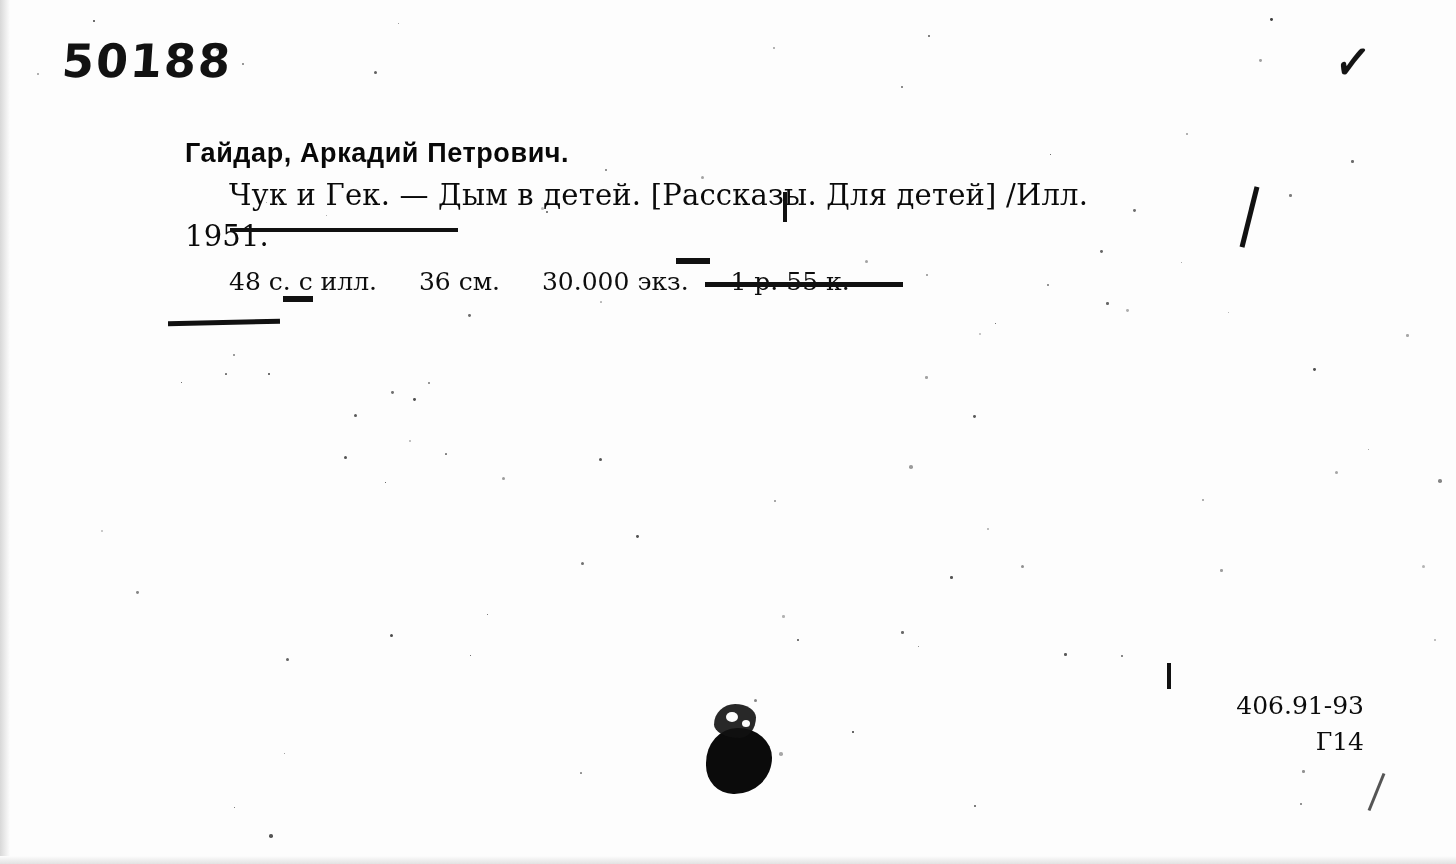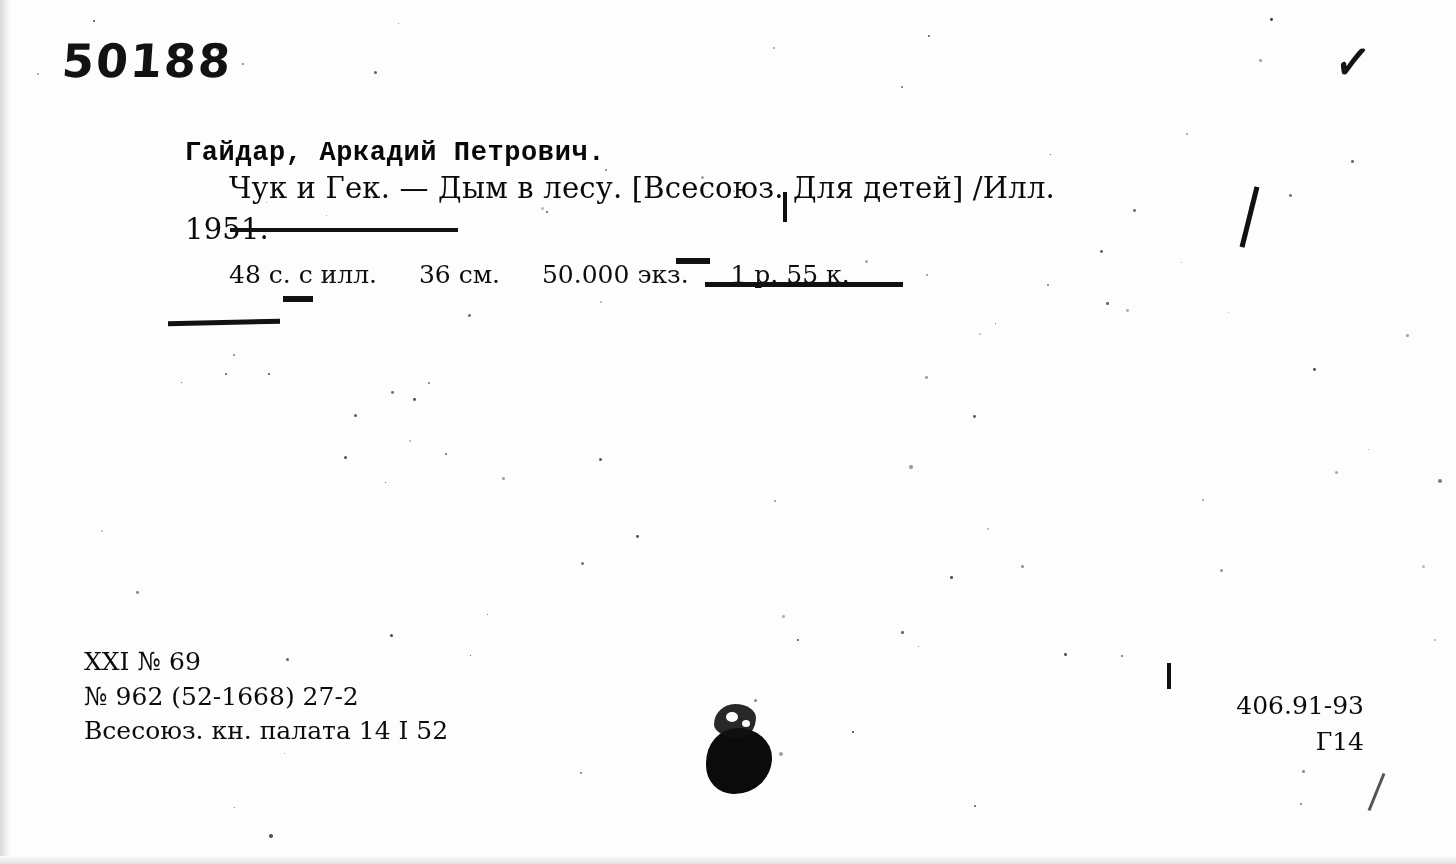--- a/index.html
+++ b/index.html
@@ -52,26 +52,26 @@
   }
 
   
   #biblio {
     position: absolute;
     left: 185px;
     top: 138px;
     width: 1180px;
   }
   .author {
-    font-family: Liberation Mono, monospace;
+    font-family: Liberation Sans, sans-serif;
     font-weight: 700;
     font-size: 27px;
     letter-spacing: .6px;
     color: #080808;
-    margin: 0 0 0 0;
+    margin: 0 0 6px 0;
   }
   .body-line {
     font-family: "DejaVu Serif", serif;
     font-size: 29px;
     letter-spacing: .2px;
     color: #0a0a0a;
     line-height: 1.42;
     margin: 0;
     white-space: nowrap;
   }
@@ -200,39 +200,34 @@
 
   <div id="edge-left"></div>
   <div id="edge-bottom"></div>
 
   <div id="accession">50188</div>
 
   <div id="tickmark">✓</div>
 
   <div id="biblio">
     <p class="author">Гайдар, Аркадий Петрович.</p>
-    <p class="body-line indent">Чук и Гек. — Дым в лесу. [Всесоюз. Для детей] /Илл.</p>
+    <p class="body-line indent">Чук и Гек. — Дым в детей. [Рассказы. Для детей] /Илл.</p>
     <p class="body-line">1951.</p>
     <p class="collation">
       <span>48 с. с илл.</span>
       <span class="gap"></span>
       <span>36 см.</span>
       <span class="gap"></span>
-      <span>50.000 экз.</span>
+      <span>30.000 экз.</span>
       <span class="gap"></span>
       <span>1 р. 55 к.</span>
     </p>
   </div>
 
 
-  <div id="footer-left">
-    <div>XXI № 69</div>
-    <div>№ 962 (52-1668) 27-2</div>
-    <div>Всесоюз. кн. палата 14 I 52</div>
-  </div>
 
   <div id="footer-right">
     <div>406.91-93</div>
     <div>Г14</div>
   </div>
 
   <div class="stroke" id="u-chuk"></div>
   <div class="stroke" id="u-gorky"></div>
   <div class="stroke" id="u-1951"></div>
   <div class="stroke" id="s-slash"></div>

